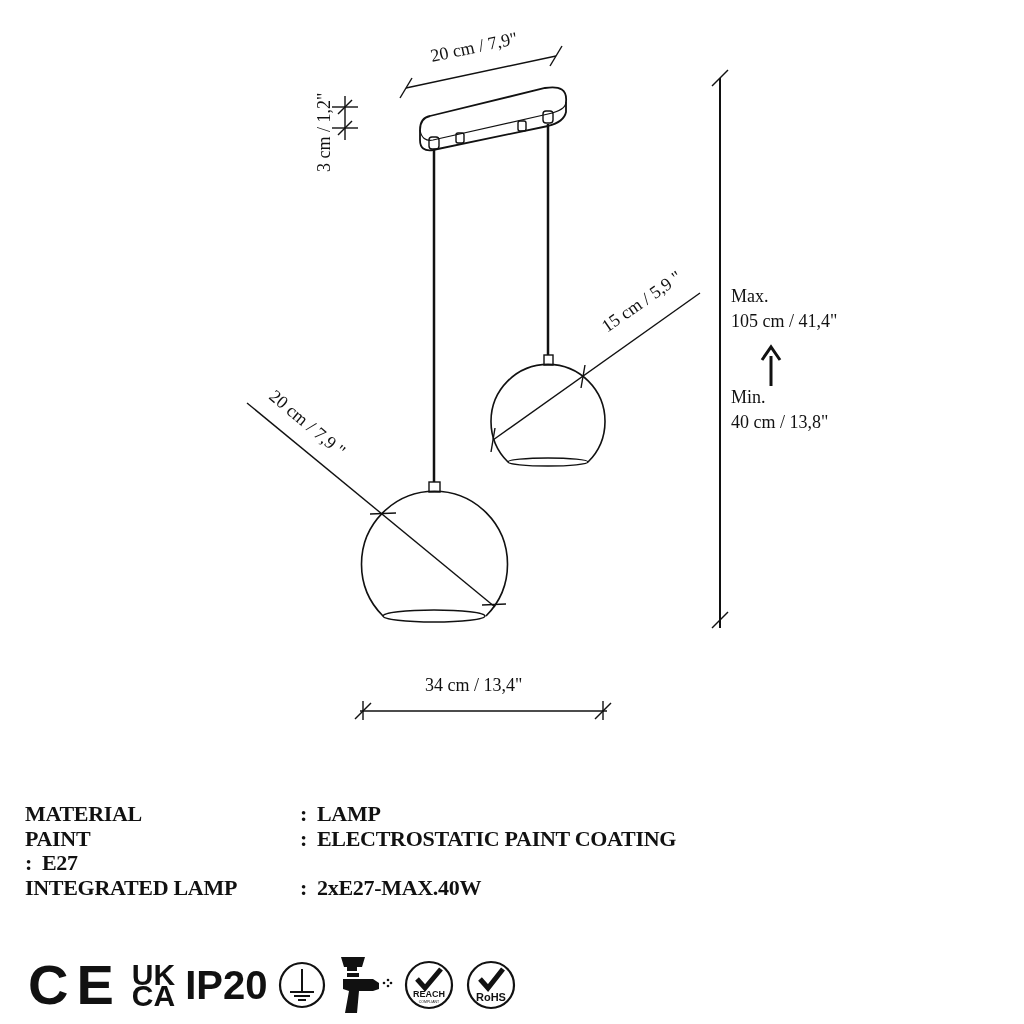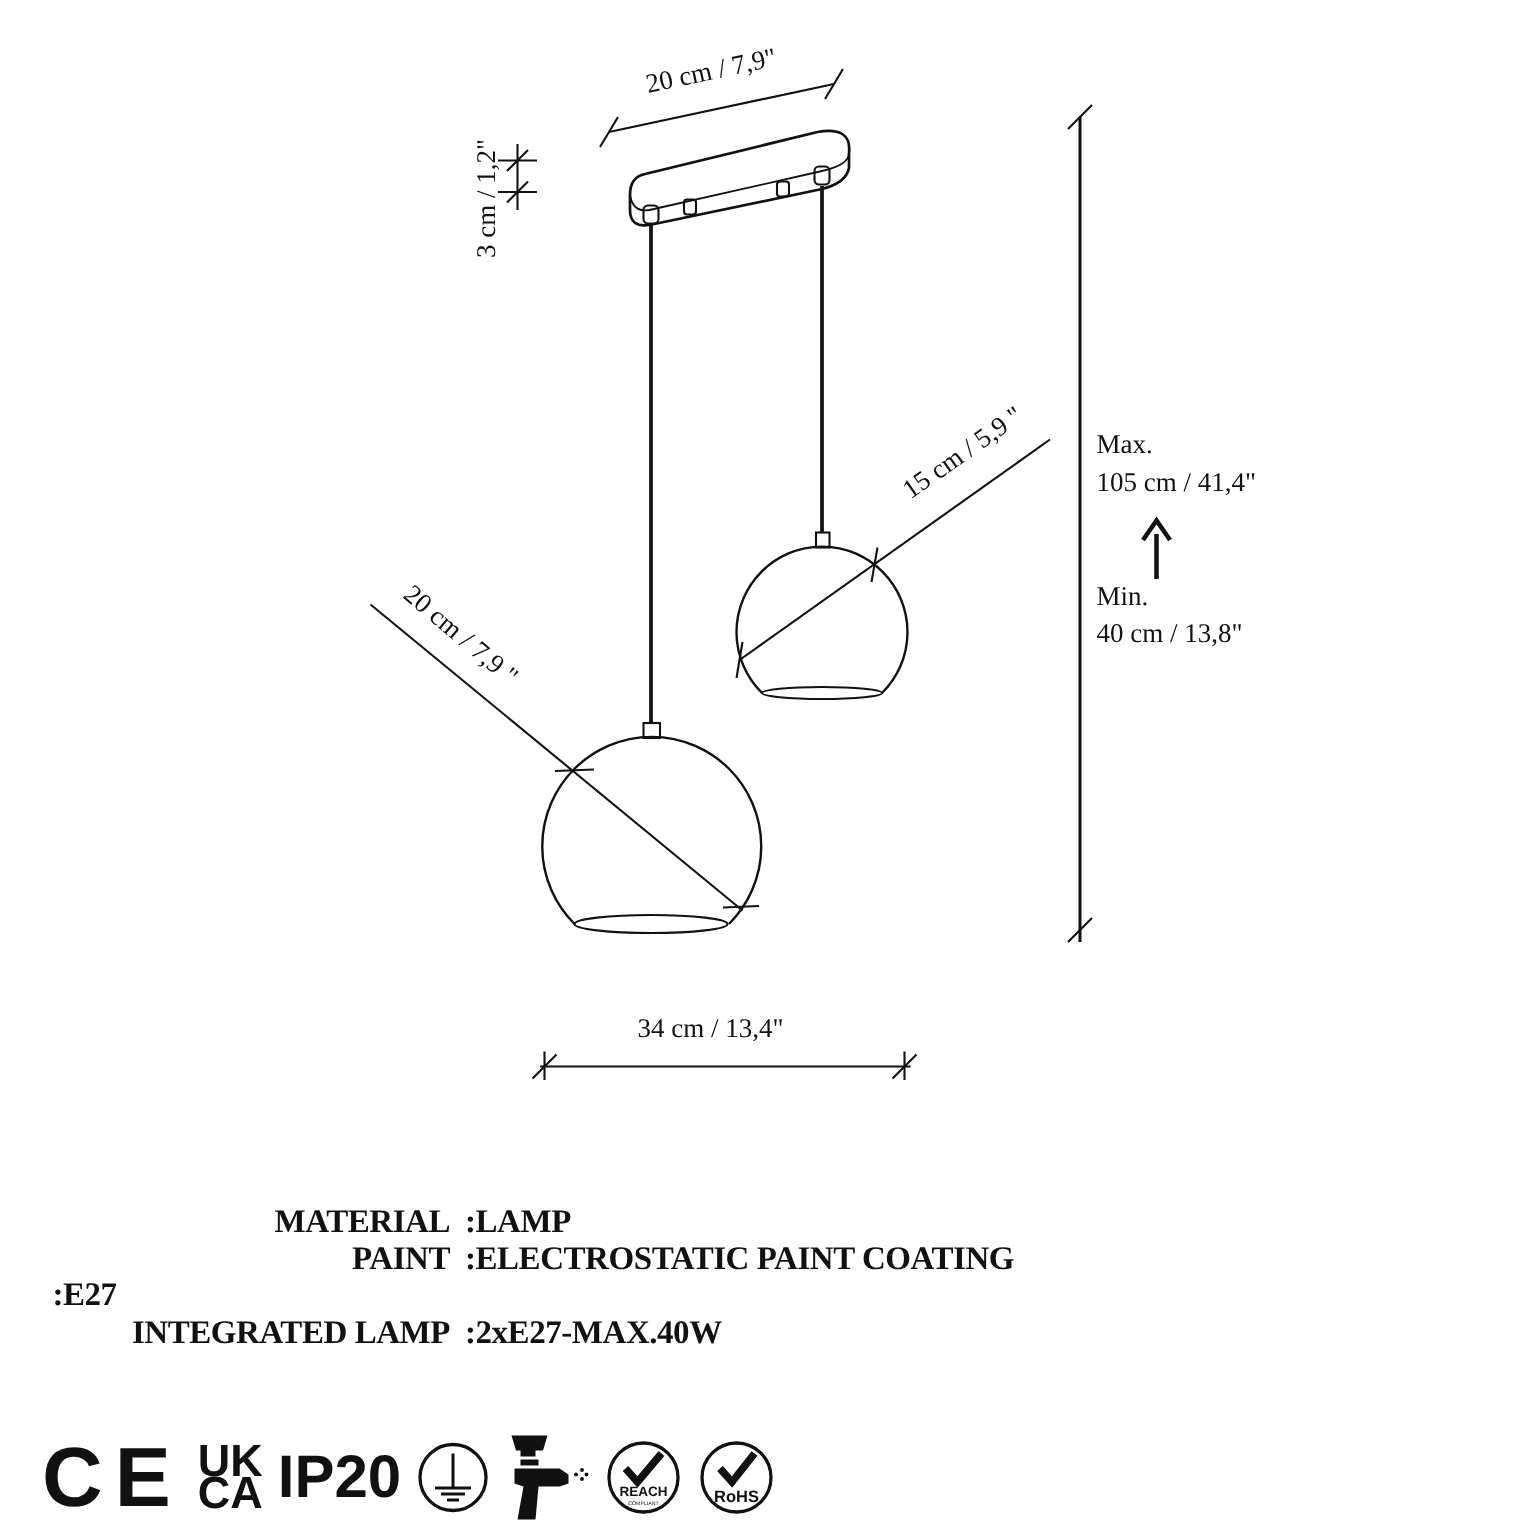--- a/index.html
+++ b/index.html
@@ -1,20 +1,20 @@
 <!DOCTYPE html>
 <html><head>
 <meta charset="utf-8">
 <style>
   html, body { margin: 0; padding: 0; background: #ffffff; }
   body { width: 1024px; height: 1024px; position: relative; overflow: hidden; font-family: "Liberation Serif", serif; color: #111; }
   svg.drawing { position: absolute; left: 0; top: 0; width: 1024px; height: 780px; }
   .dimtext { font-family: "Liberation Serif", serif; font-size: 18px; fill: #111; }
   .specs { position: absolute; left: 25px; top: 802px; font-family: "Liberation Serif", serif; font-weight: bold; font-size: 22px; line-height: 24.5px; letter-spacing: -0.3px; }
-  .spec-row { display: flex; height: 24.5px; text-align: right; }
+  .spec-row { display: flex; height: 24.5px; }
   .spec-label { width: 275px; }
   .spec-sep { width: 17px; }
   .certs { position: absolute; left: 28px; top: 950px; height: 70px; display: flex; align-items: center; }
   .cert { margin-right: 10px; display: flex; align-items: center; }
   .ce { font-family: "Liberation Sans", sans-serif; font-weight: bold; font-size: 56px; letter-spacing: 8px; line-height: 56px; }
   .ukca { font-family: "Liberation Sans", sans-serif; font-weight: bold; font-size: 30px; line-height: 21px; display: flex; flex-direction: column; justify-content: flex-end; }
   .ip { font-family: "Liberation Sans", sans-serif; font-weight: bold; font-size: 40px; line-height: 40px; }
 </style>
 </head>
 <body>

